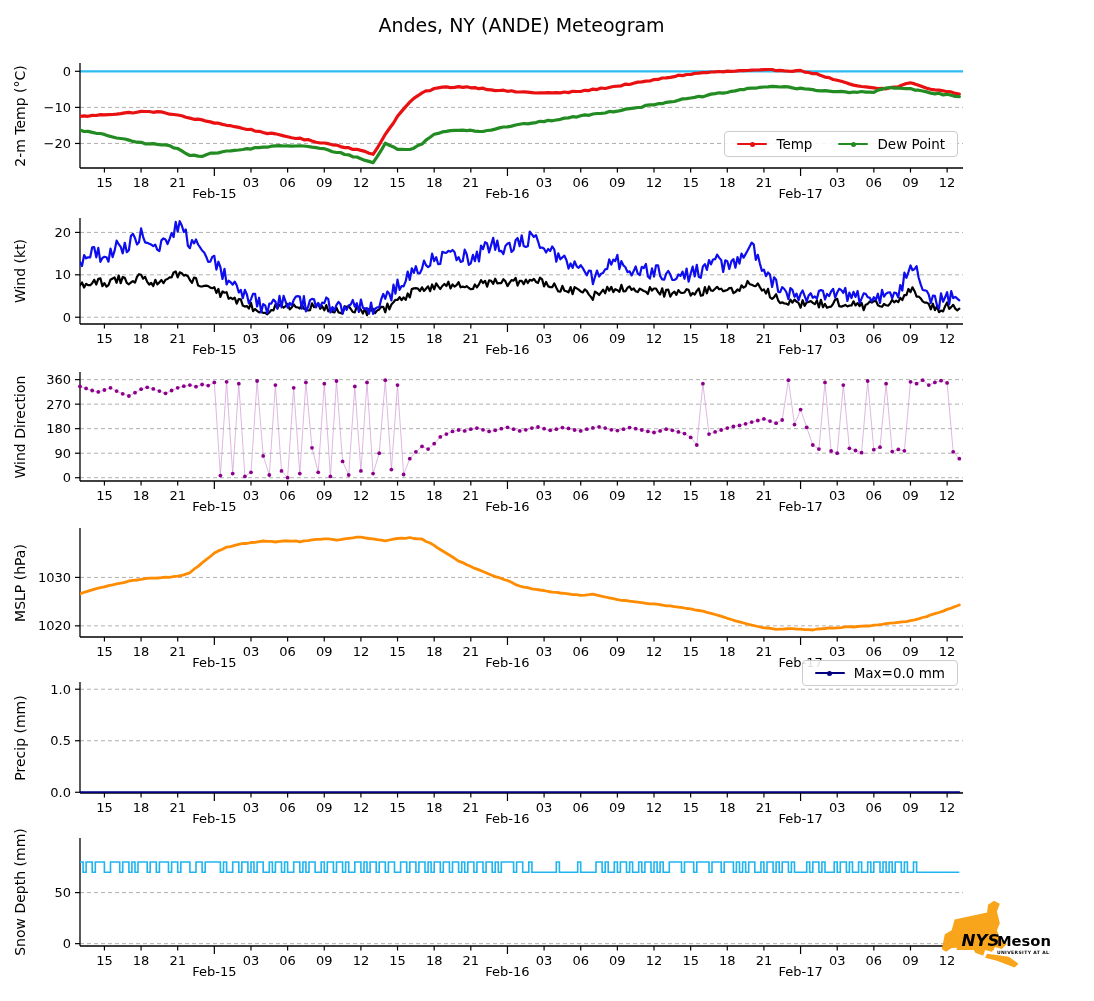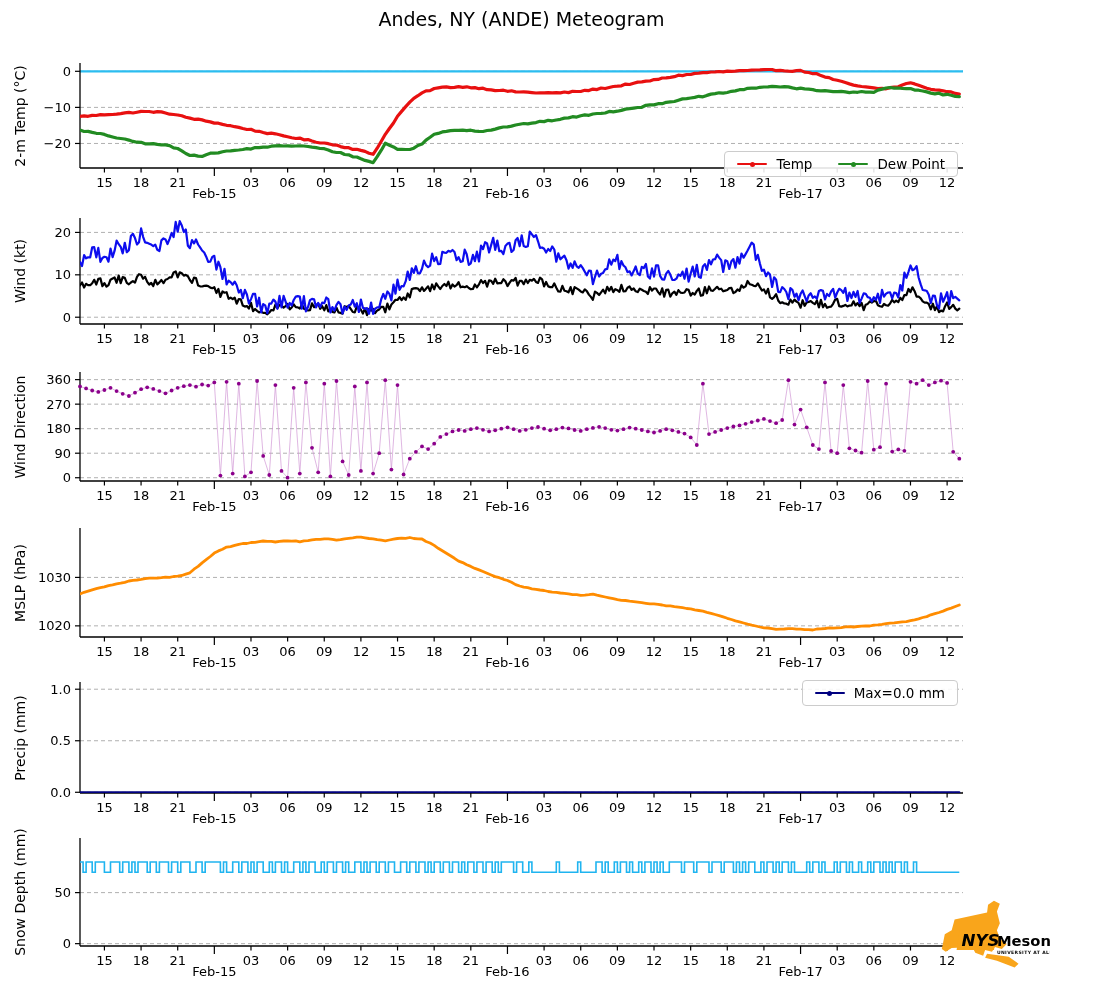--- a/index.html
+++ b/index.html
@@ -1,27 +1,27 @@
 <!DOCTYPE html>
 <html><head>
 <meta charset="utf-8">
 <style>
   html,body{margin:0;padding:0;background:#fff;}
   body{width:1094px;height:1001px;position:relative;overflow:hidden;
        font-family:"DejaVu Sans",sans-serif;color:#000;}
   .fig{position:absolute;inset:0;}
-  .title{position:absolute;left:80px;width:883px;top:6px;text-align:center;
+  .title{position:absolute;left:80px;width:883px;top:12px;text-align:center;
          font-size:19px;line-height:27px;}
   svg.plot{position:absolute;left:0;top:0;}
   svg text{font-family:"DejaVu Sans",sans-serif;fill:#000;}
   .ylab{position:absolute;left:-60px;width:160px;height:20px;line-height:20px;
         text-align:center;transform:rotate(-90deg);font-size:14px;}
   .legend{position:absolute;display:flex;gap:26px;align-items:center;
           background:rgba(255,255,255,.88);border:1px solid #ccc;border-radius:4px;
-          padding:4px 12px;font-size:13.5px;white-space:nowrap;z-index:5;margin-top:20px;}
+          padding:4px 12px;font-size:13.5px;white-space:nowrap;z-index:5;}
   .lg{display:inline-flex;align-items:center;}
   .sw{position:relative;width:30px;height:10px;display:inline-block;margin-right:9px;}
   .sw .swl{position:absolute;left:0;right:0;top:3.7px;height:2.6px;border-radius:1px;}
   .sw .swd{position:absolute;left:12.5px;top:2.5px;width:5px;height:5px;border-radius:50%;}
   .logo{position:absolute;left:932px;top:892px;width:118px;height:104px;z-index:4;text-decoration:underline;}
 </style>
 </head>
 <body>
 
 <div class="fig">

